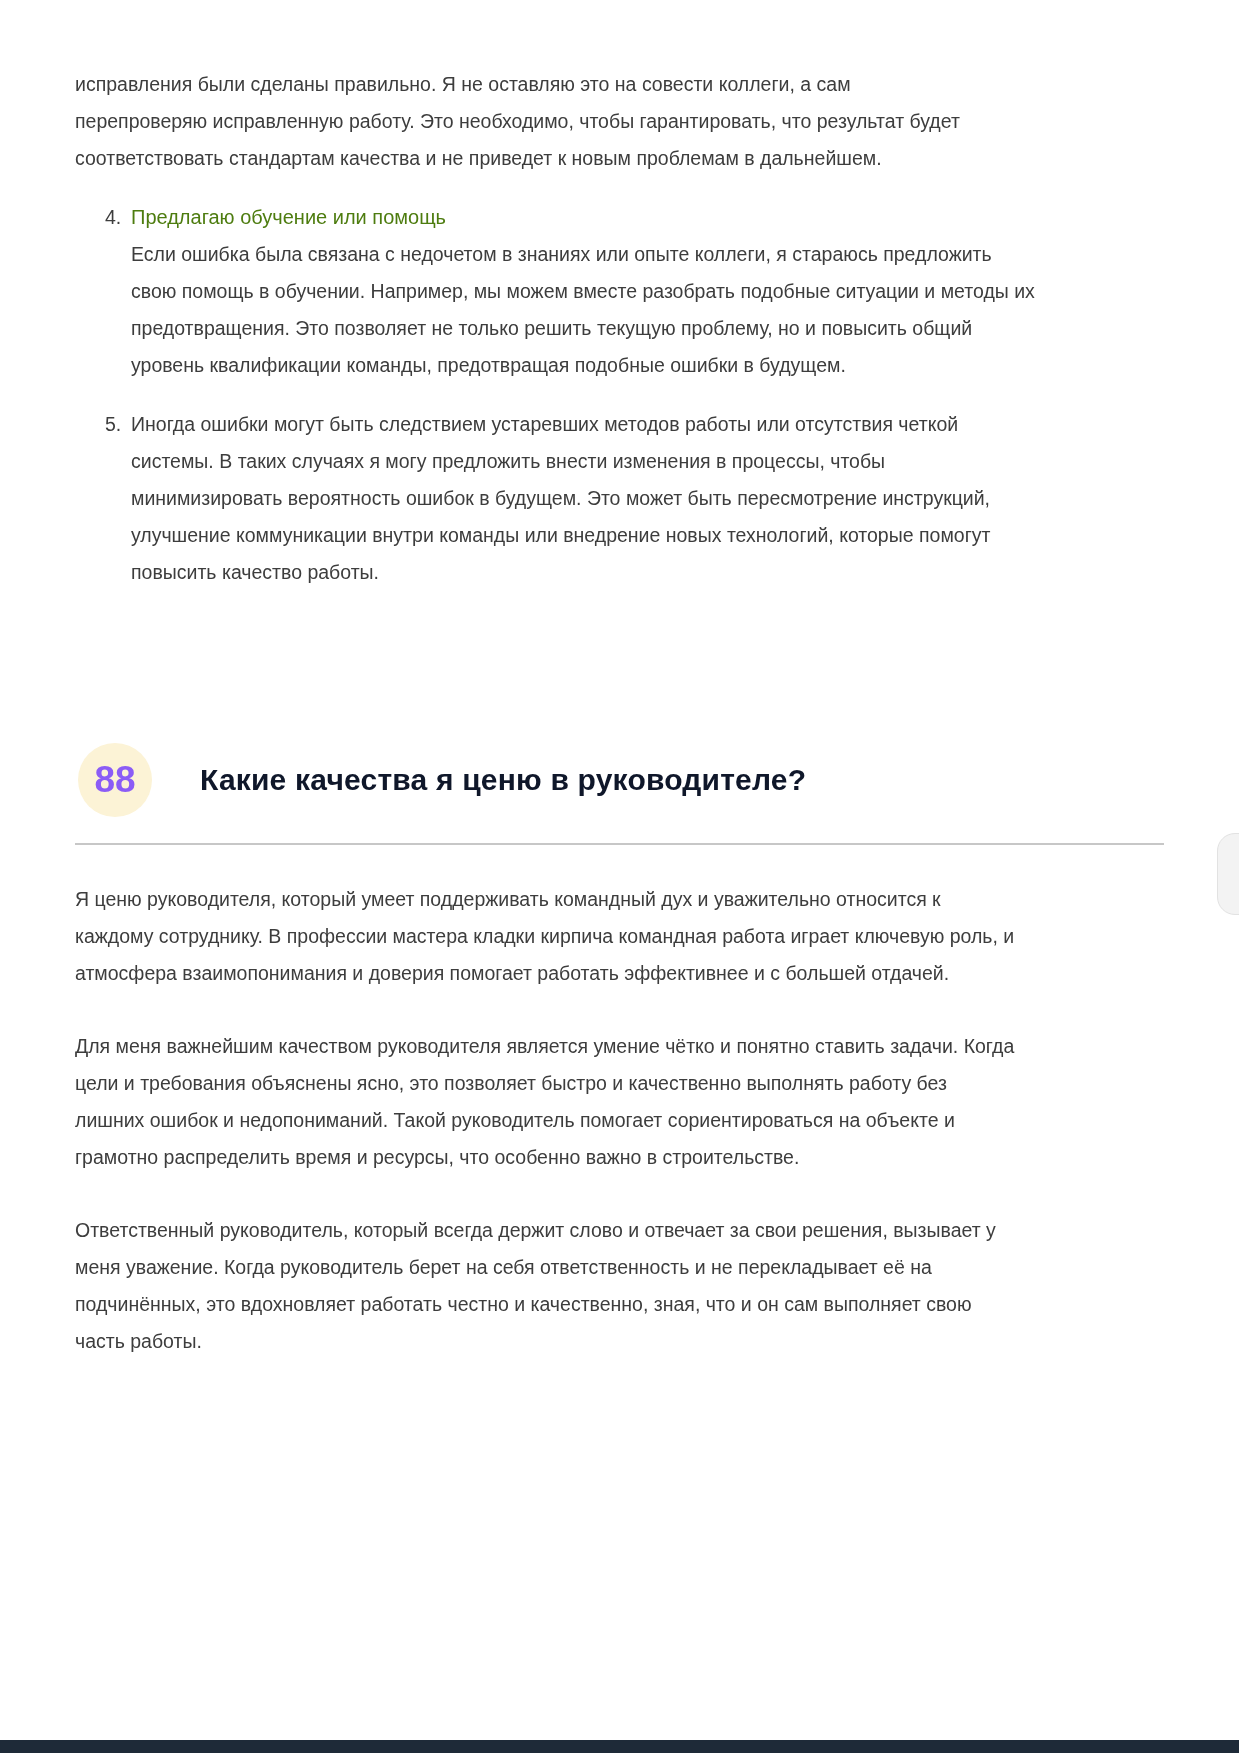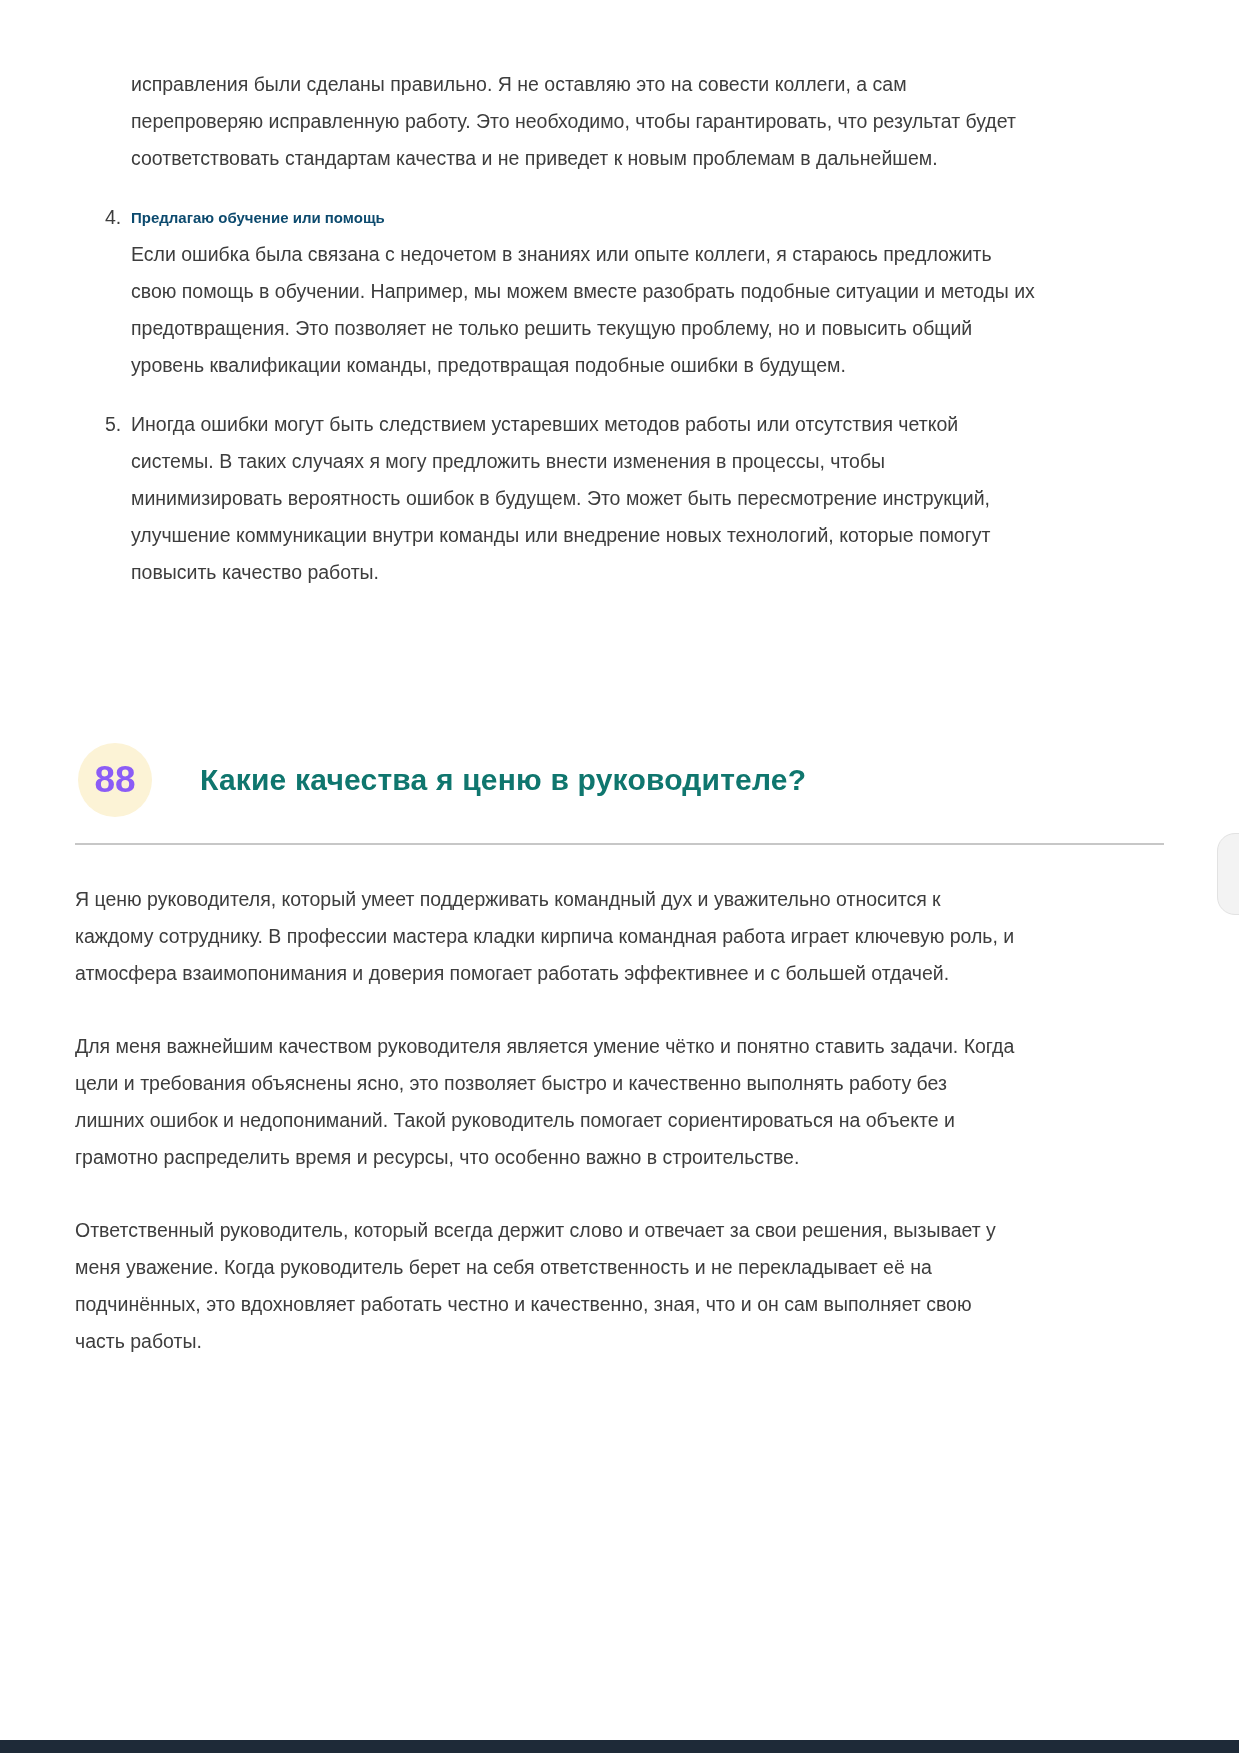--- a/index.html
+++ b/index.html
@@ -17,43 +17,42 @@
   }
   .content {
     padding: 46px 75px 0 75px;
   }
   .body-text {
     font-size: 19.5px;
     line-height: 37px;
     color: #3d3d3d;
   }
   .continuation {
-    margin-left: 56px;
     max-width: 905px;
     margin-bottom: 22px;
   }
   .list-wrap {
     margin-left: 30px;
     max-width: 930px;
   }
   .list-item {
     display: flex;
     margin-top: 22px;
   }
   .list-num {
     flex: 0 0 26px;
     font-size: 19.5px;
     line-height: 37px;
     color: #3d3d3d;
   }
   .list-content { flex: 1; }
   .item-title {
-    font-weight: 700;
-    color: #0c4a6e;
-    font-size: 15px;
+    font-weight: 400;
+    color: #4d7c0f;
+    font-size: 20px;
     line-height: 37px;
   }
   .item-body {
     max-width: 905px;
   }
   .section-header {
     display: flex;
     align-items: center;
     margin-top: 152px;
     margin-left: 3px;
@@ -68,21 +67,21 @@
     justify-content: center;
     font-size: 37px;
     font-weight: 700;
     color: #8b5cf6;
     flex: 0 0 74px;
   }
   .section-title {
     margin-left: 48px;
     font-size: 30px;
     font-weight: 700;
-    color: #0f766e;
+    color: #0f172a;
     letter-spacing: 0.2px;
   }
   .section-divider {
     border: none;
     border-top: 2px solid #c7c7c7;
     margin: 26px 0 0 0;
     width: 1089px;
   }
   .paragraphs { margin-top: 36px; }
   .paragraph {

